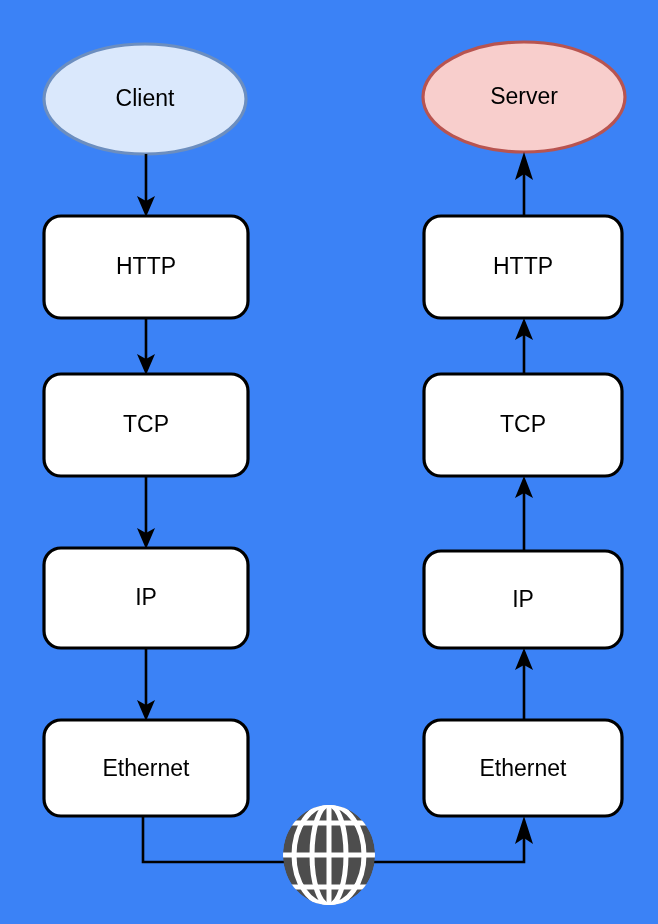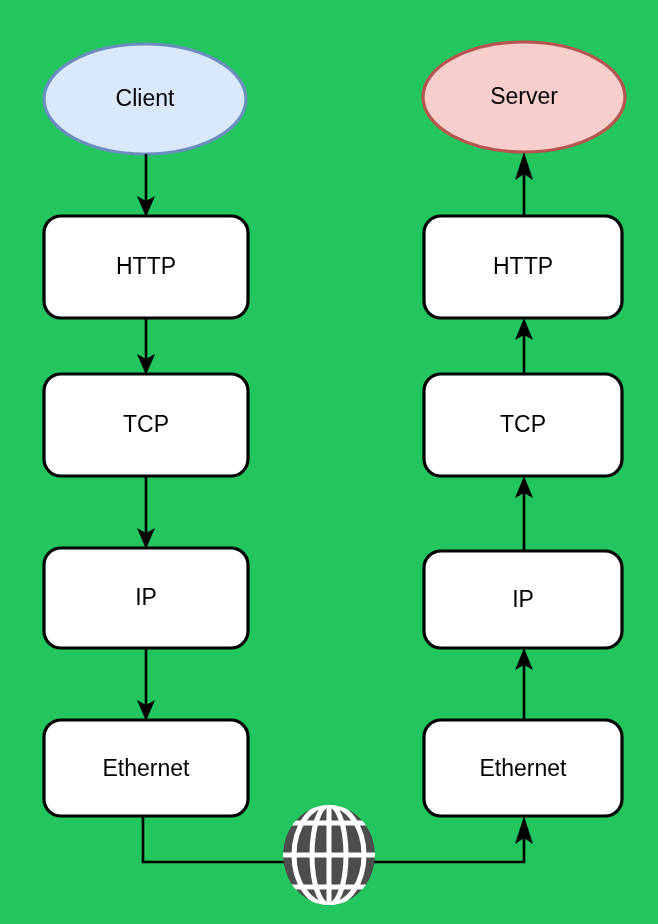--- a/index.html
+++ b/index.html
@@ -11,21 +11,21 @@
   body {
     width: 658px;
     height: 924px;
     font-family: "Liberation Sans", sans-serif;
     overflow: hidden;
   }
   #diagram-root {
     position: relative;
     width: 658px;
     height: 924px;
-    background: #22c55e;
+    background: #3b82f6;
   }
   svg#diagram-svg {
     display: block;
     width: 658px;
     height: 924px;
   }
   .node-label {
     font-family: "Liberation Sans", sans-serif;
     font-size: 23px;
     fill: #000000;

